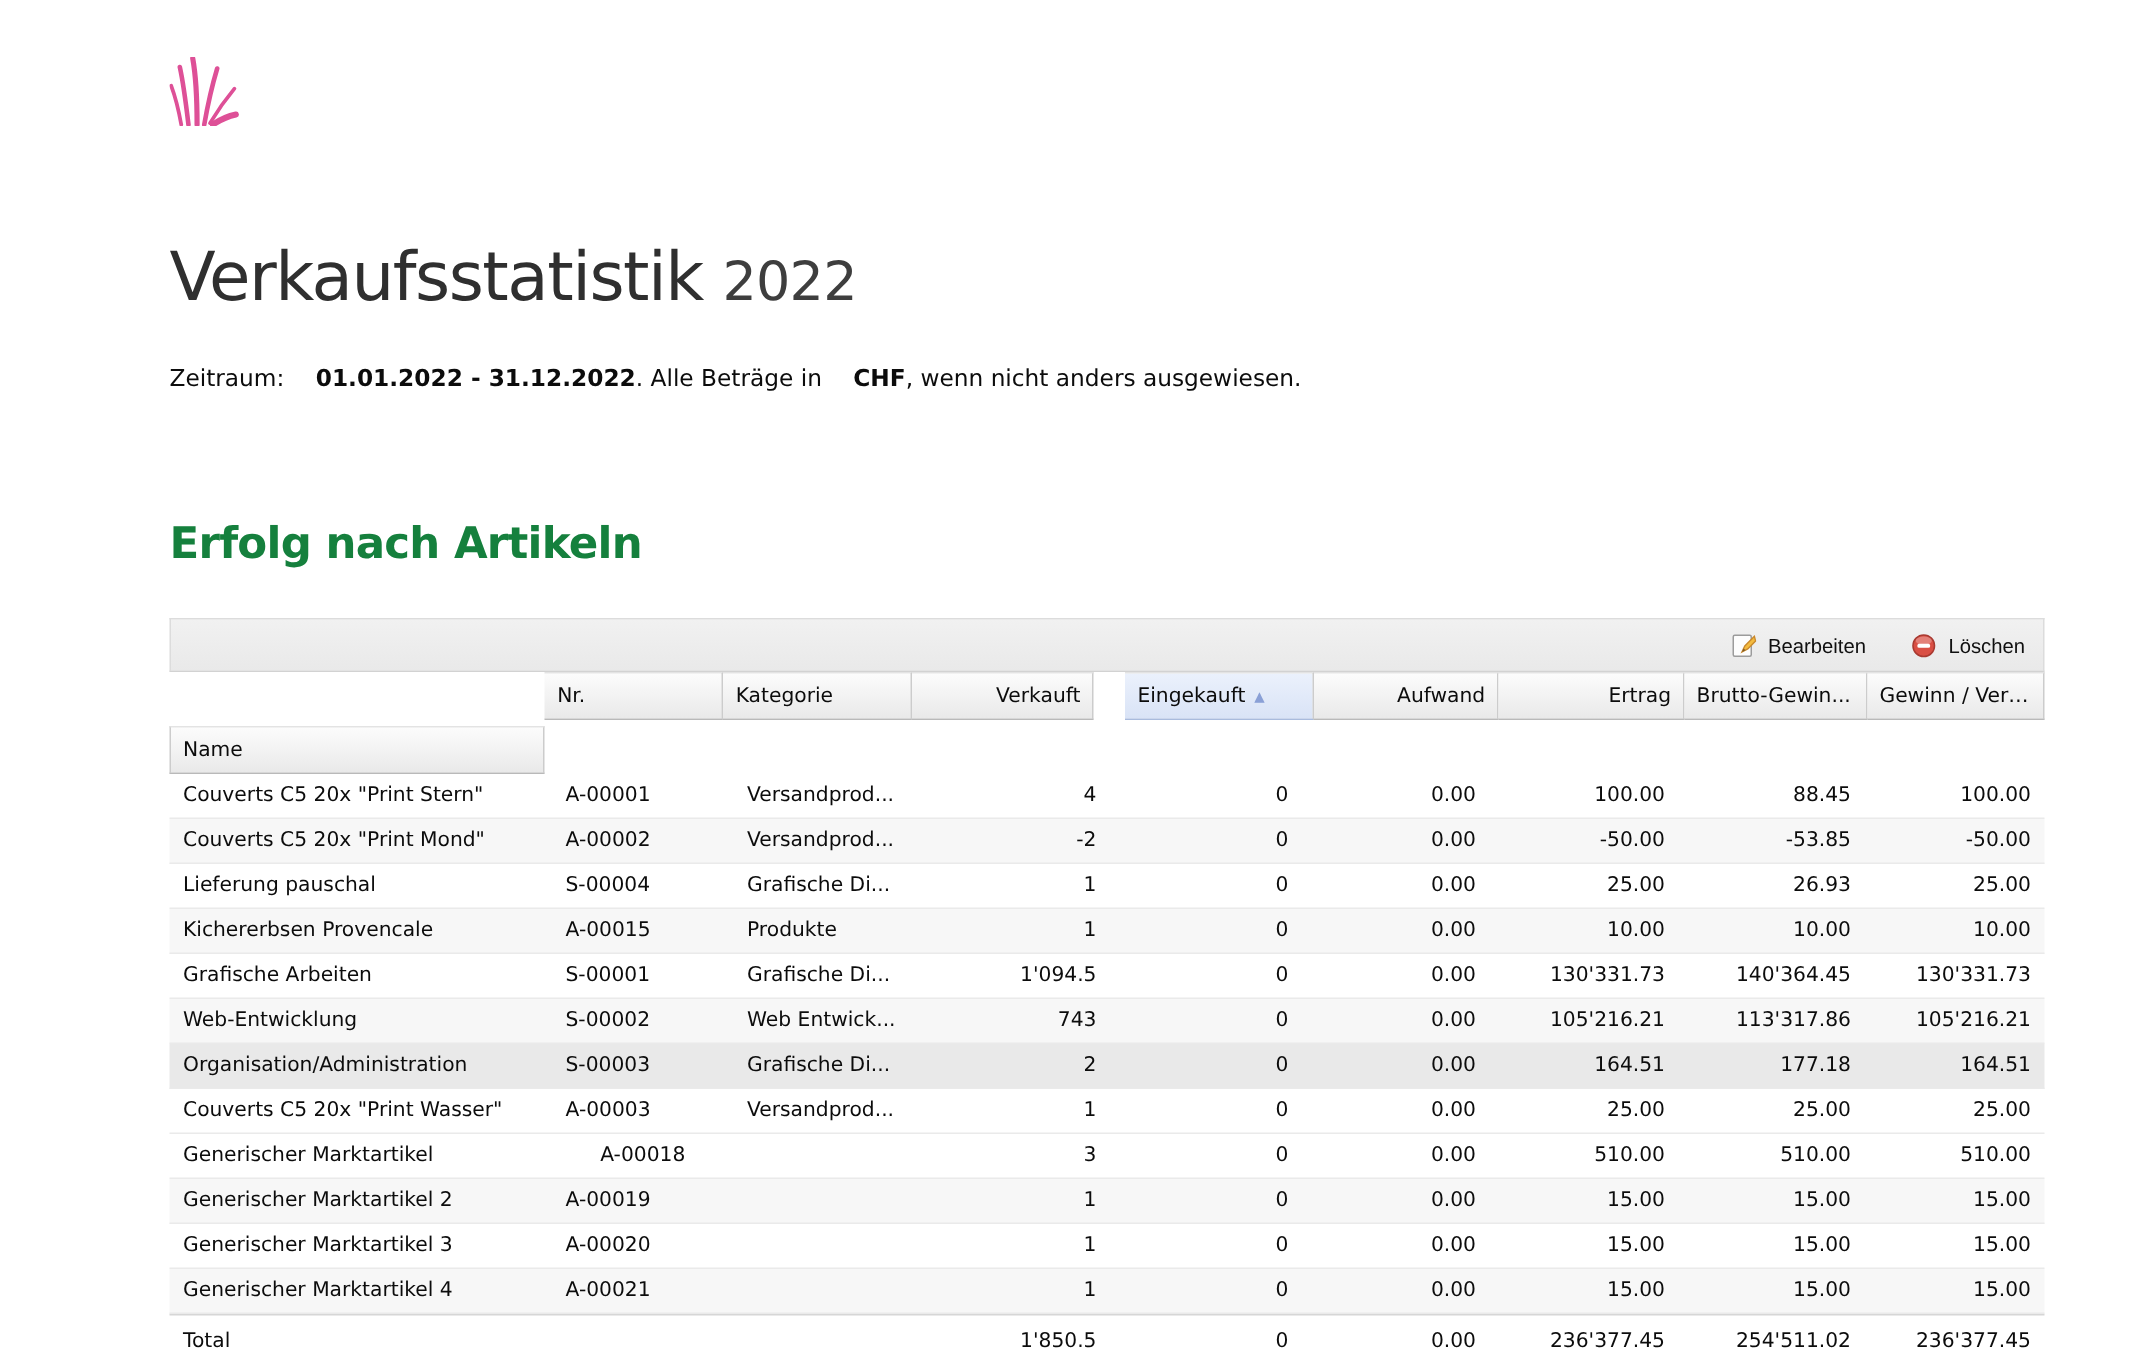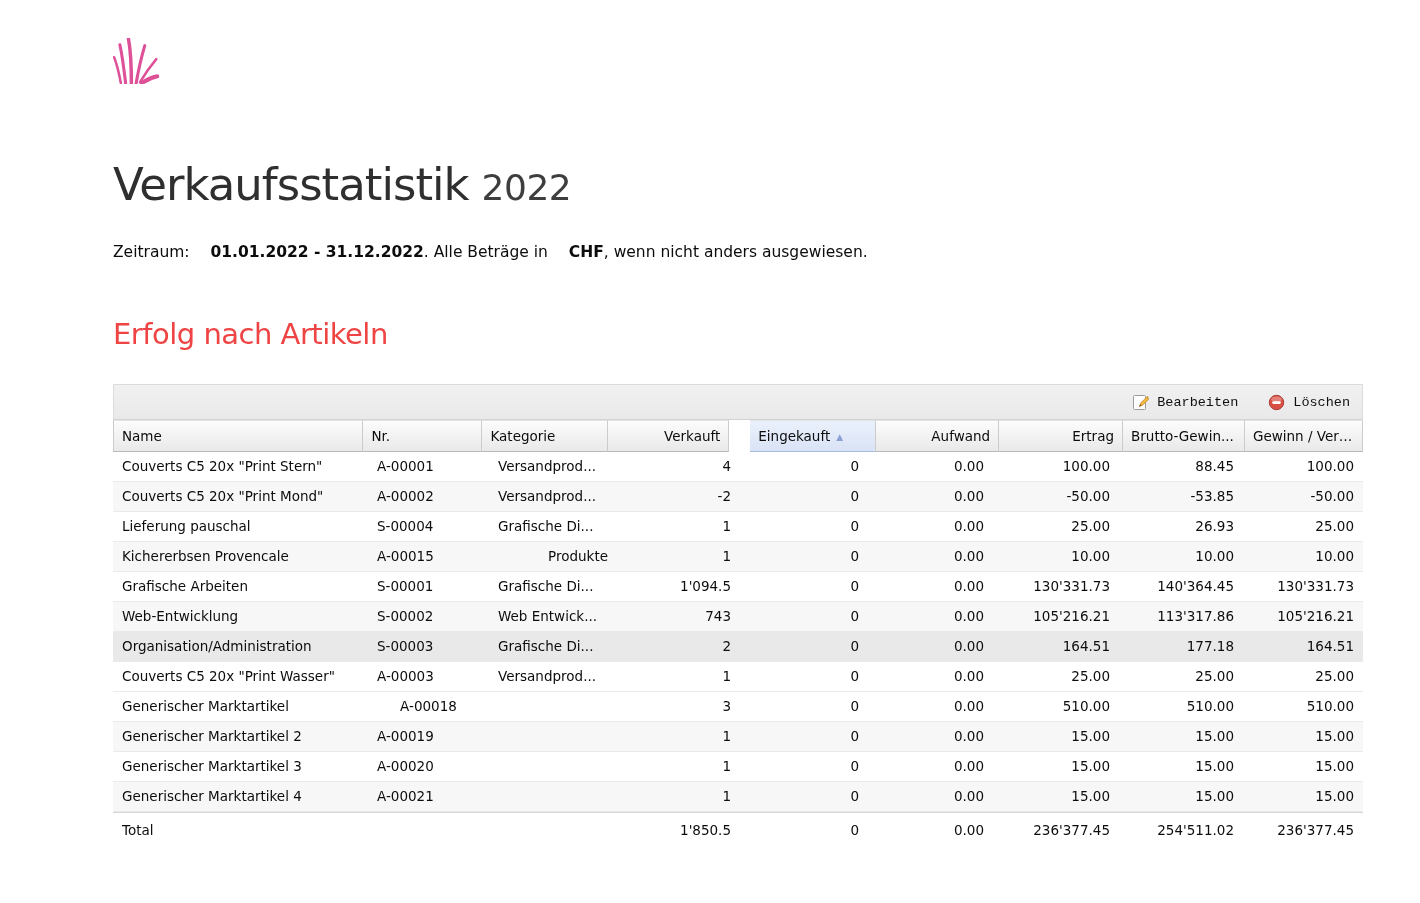--- a/index.html
+++ b/index.html
@@ -18,37 +18,37 @@
   .logo-text { font-size: 27px; color: #e2609f; letter-spacing: 0; }
 
   
   .title-line { margin-top: 72px; display: flex; align-items: baseline; }
   .page-title { font-size: 45px; font-weight: 400; color: #2f2f2f; letter-spacing: -1px; }
   .page-year { font-size: 36px; font-weight: 400; color: #3e3e3e; margin-left: 13px; letter-spacing: -0.5px; }
 
   .subtitle { margin-top: 32px; font-size: 15.5px; color: #0c0c0c; }
   .subtitle b { font-weight: bold; margin-left: 16px; }
 
-  .section-title { margin-top: 56px; font-size: 29px; font-weight: 400; color: #ef4444; letter-spacing: -0.5px; }
+  .section-title { margin-top: 84px; font-size: 29px; font-weight: 700; color: #15803d; letter-spacing: -0.5px; }
 
   
   .table-wrap { margin-top: 33px; font-size: 13.5px; width: 1250px; }
 
   .toolbar {
     height: 36px;
     background: linear-gradient(#f1f1f1, #e9e9e9);
     border: 1px solid #dcdcdc;
     border-bottom: 1px solid #d2d2d2;
     display: flex; justify-content: flex-end; align-items: center;
     gap: 30px; padding-right: 12px;
   }
   .tool-btn {
     display: flex; align-items: center; gap: 8px;
     background: none; border: none; cursor: pointer;
-    font-family: Liberation Mono, monospace; font-size: 13.5px; color: #101010;
+    font-family: Liberation Sans, sans-serif; font-size: 13.5px; color: #101010;
   }
   .tool-btn svg { display: block; }
 
   .thead { display: flex; }
   .th {
     height: 32px; line-height: 30px;
     padding: 0 8px;
     background: linear-gradient(#fcfcfc, #e9e9e9);
     border-right: 1px solid #cccccc;
     border-bottom: 1px solid #b9b9b9;
@@ -122,21 +122,21 @@
             <circle cx="8.5" cy="8.5" r="7.2" fill="#d94f44" stroke="#a93a31"></circle>
             <ellipse cx="8.5" cy="5.2" rx="5.4" ry="2.8" fill="#ffffff" opacity="0.28"></ellipse>
             <rect x="4.2" y="7.2" width="8.6" height="2.7" rx="1.3" fill="#ffffff"></rect>
           </svg>
         </span>
         <span>Löschen</span>
       </button>
     </div>
 
     <div class="thead">
-        <div class="th halign-left" style="width: 255px;"><span>Name</span></div>
+        <div class="th halign-left" style="width: 255px; margin-top: 36px;"><span>Name</span></div>
         <div class="th halign-left" style="width: 121px;"><span>Nr.</span></div>
         <div class="th halign-left" style="width: 128px;"><span>Kategorie</span></div>
         <div class="th halign-right" style="width: 123px;"><span>Verkauft</span></div>
         <div class="th halign-left sorted" style="width: 128px;"><span>Eingekauft</span><span class="sort-arrow">▲</span></div>
         <div class="th halign-right" style="width: 125px;"><span>Aufwand</span></div>
         <div class="th halign-right" style="width: 126px;"><span>Ertrag</span></div>
         <div class="th halign-left" style="width: 124px;"><span>Brutto-Gewin...</span></div>
         <div class="th halign-left" style="width: 120px;"><span>Gewinn / Verl...</span></div>
       </div>
     <div class="tbody">
@@ -169,21 +169,21 @@
           <div class="td align-right" style="width: 123px;">1</div>
           <div class="td align-right" style="width: 128px;">0</div>
           <div class="td align-right" style="width: 125px;">0.00</div>
           <div class="td align-right" style="width: 126px;">25.00</div>
           <div class="td align-right" style="width: 124px;">26.93</div>
           <div class="td align-right" style="width: 120px;">25.00</div>
         </div>
         <div class="tr shade-stripe">
           <div class="td align-left" style="width: 255px;">Kichererbsen Provencale</div>
           <div class="td align-left" style="width: 121px;">A-00015</div>
-          <div class="td align-left" style="width: 128px; text-align: right;">Produkte</div>
+          <div class="td align-left" style="width: 128px;">Produkte</div>
           <div class="td align-right" style="width: 123px;">1</div>
           <div class="td align-right" style="width: 128px;">0</div>
           <div class="td align-right" style="width: 125px;">0.00</div>
           <div class="td align-right" style="width: 126px;">10.00</div>
           <div class="td align-right" style="width: 124px;">10.00</div>
           <div class="td align-right" style="width: 120px;">10.00</div>
         </div>
         <div class="tr shade-white">
           <div class="td align-left" style="width: 255px;">Grafische Arbeiten</div>
           <div class="td align-left" style="width: 121px;">S-00001</div>

